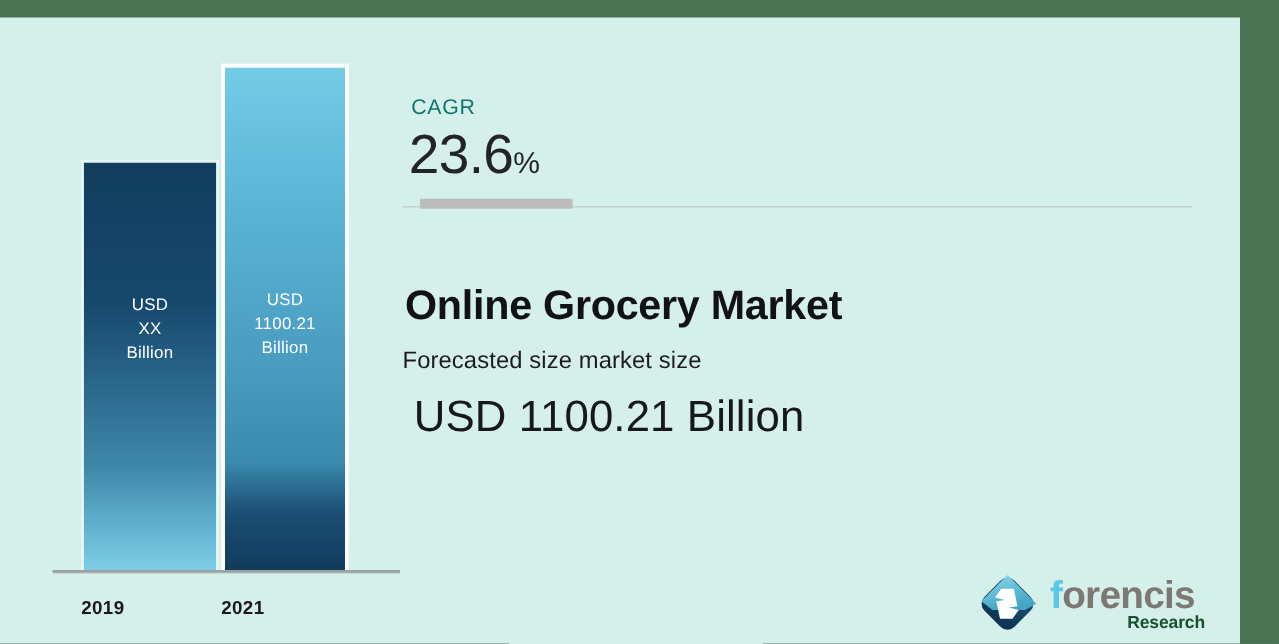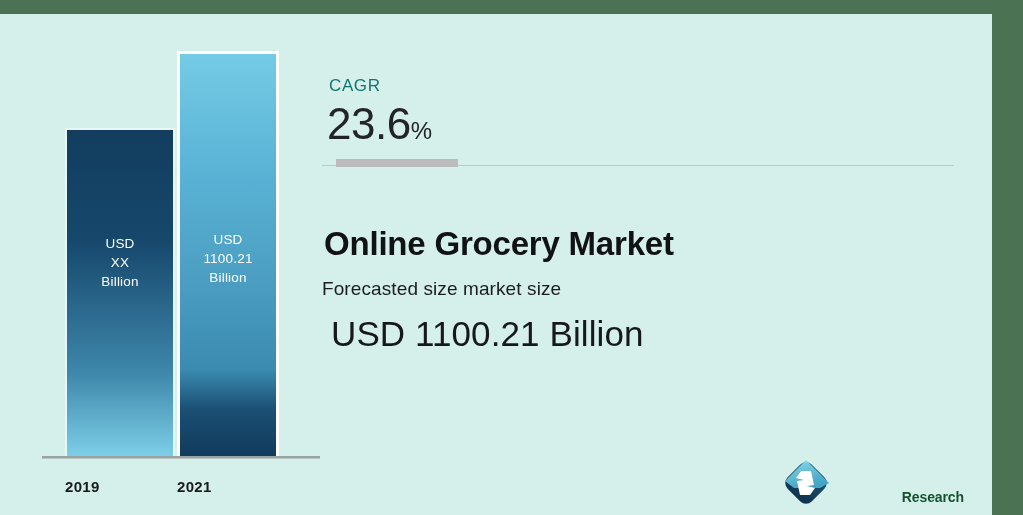--- a/index.html
+++ b/index.html
@@ -268,18 +268,19 @@
         </defs>
 
         <rect x="9" y="9" width="34" height="34" rx="8" ry="8" transform="rotate(45 26 26)" fill="url(#gBot)"></rect>
 
         <path d="M26 3 L49 26 L40 31 L14 31 L5 24 Z" transform="rotate(0 26 26)" fill="url(#gTop)" opacity="0.96"></path>
 
         <path d="M31 14 L21 14 L16 21 L24 23 L17 24 L20 38 L30 38 L35 31 L27 29 L34 28 Z" fill="#ffffff"></path>
       </svg>
 
       <div id="logo-wordmark">
+        <div id="logo-name"><span class="f">f</span><span>orencis</span></div>
         <div id="logo-sub">Research</div>
       </div>
     </div>
 
   </div>
 </div>
 
 </body></html>

